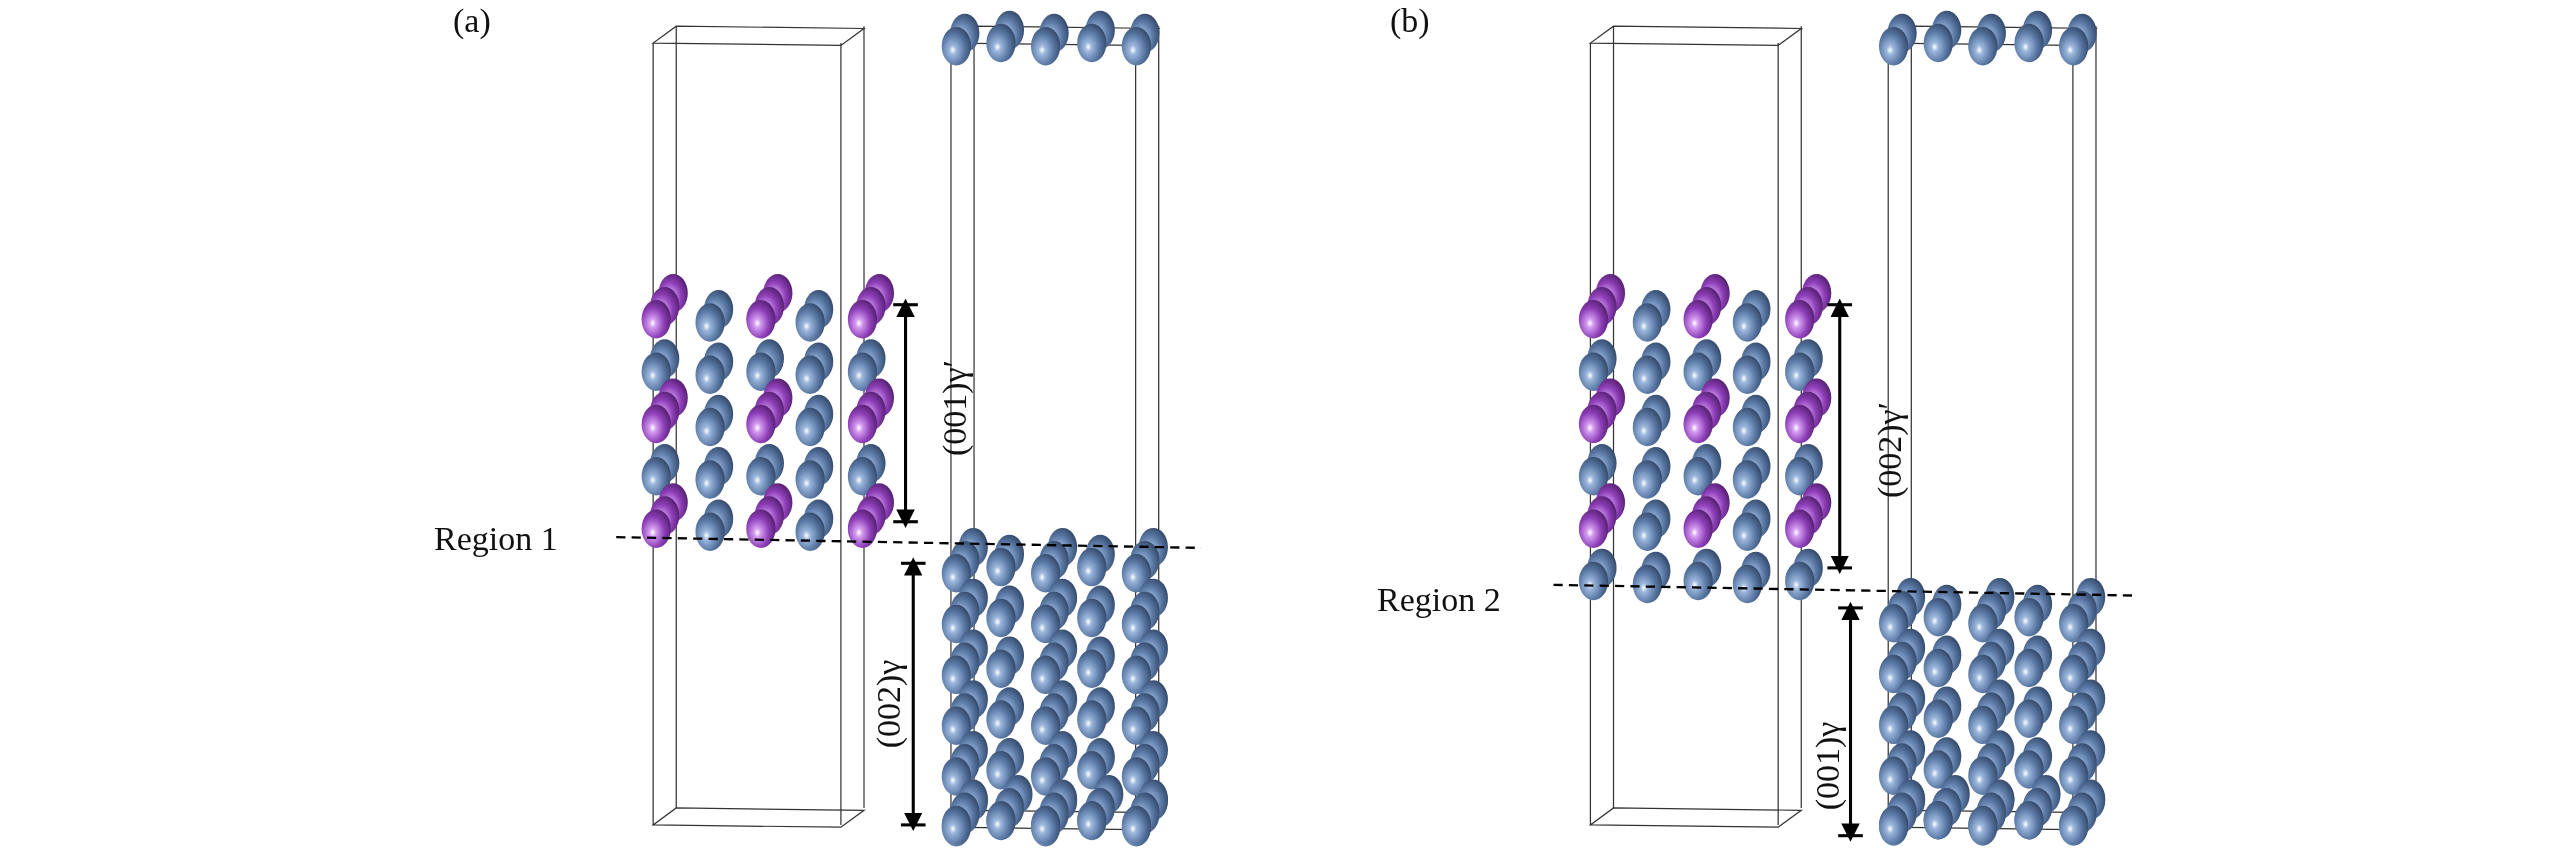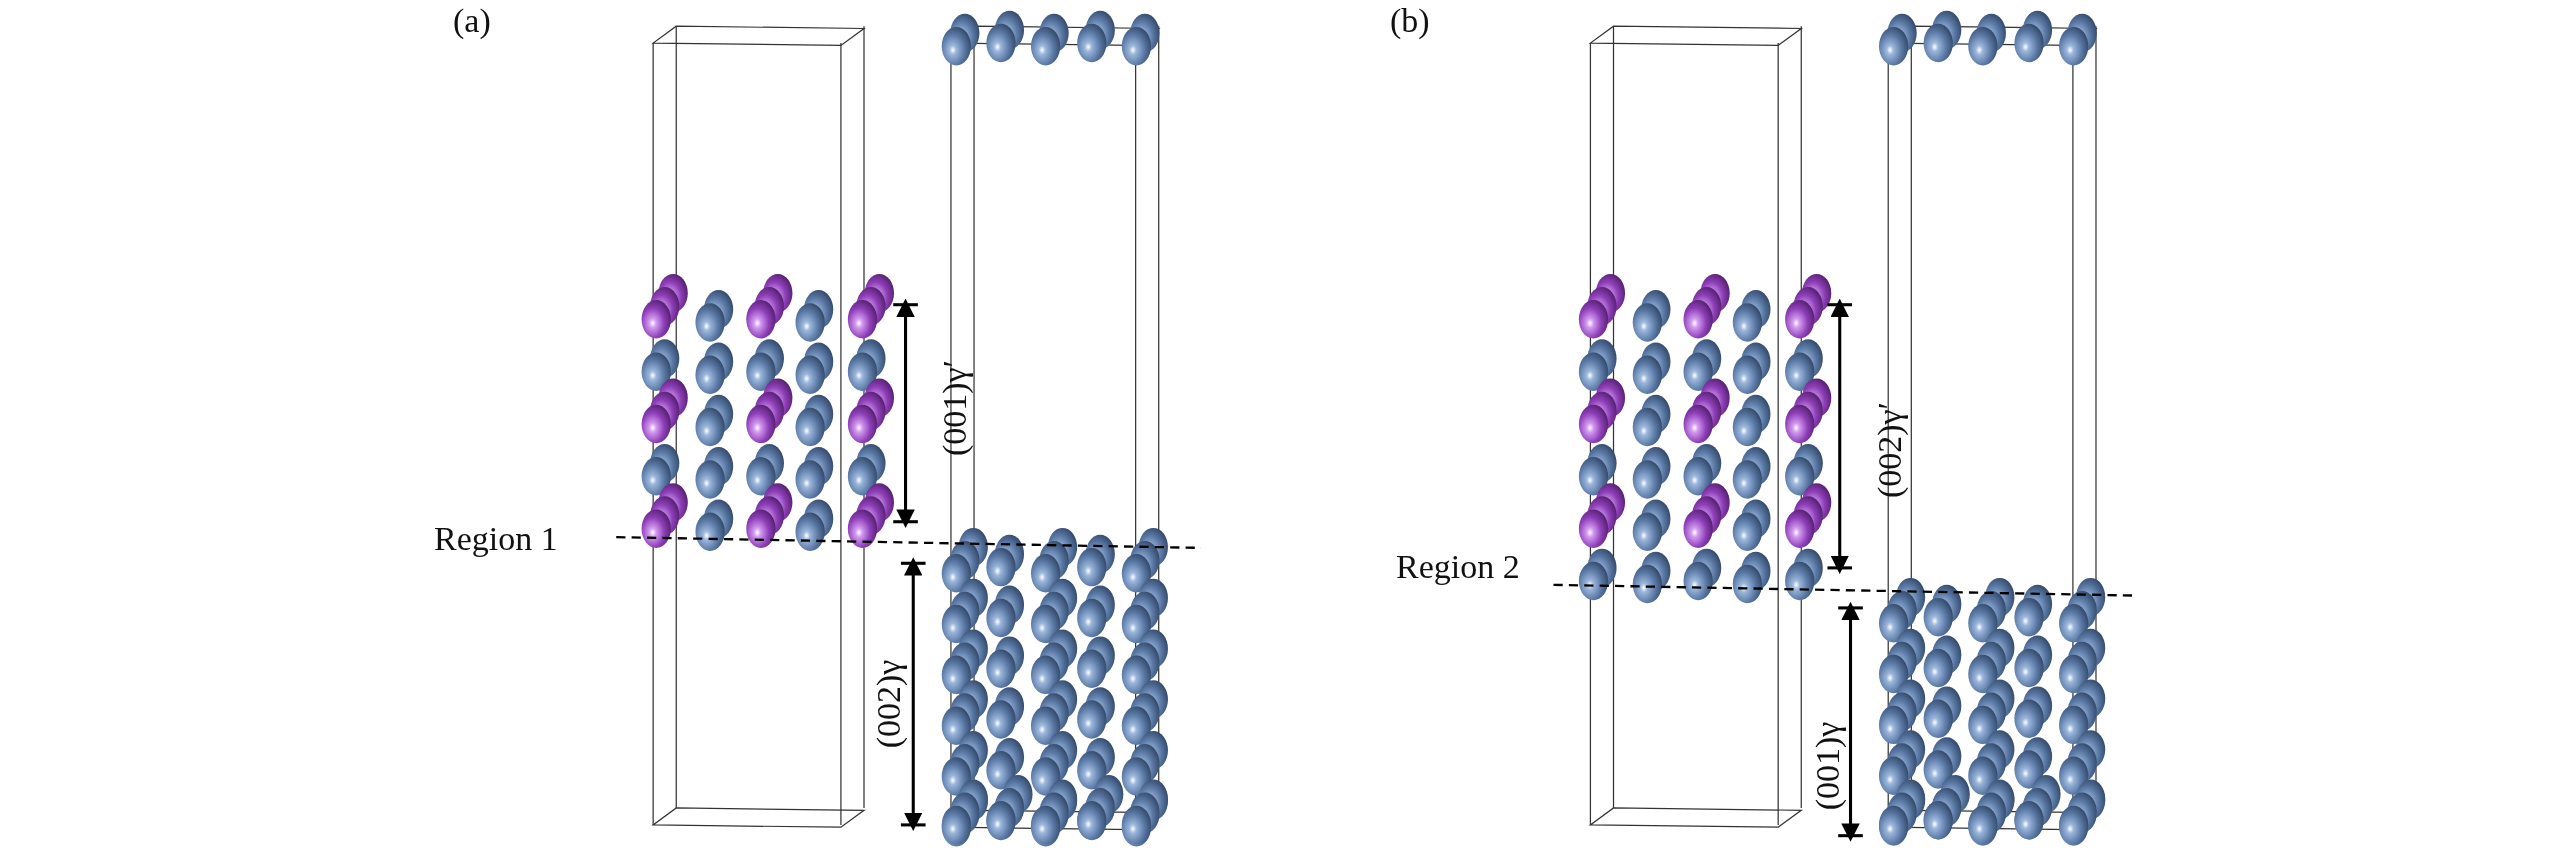--- a/index.html
+++ b/index.html
@@ -390,19 +390,19 @@
       <line x1="2374" y1="738" x2="2406" y2="738" stroke="#000" stroke-width="4"></line>
       <line x1="2404" y1="794" x2="2404" y2="1082" stroke="#000" stroke-width="4" marker-start="url(#arr)" marker-end="url(#arr)"></line>
       <line x1="2388" y1="790" x2="2420" y2="790" stroke="#000" stroke-width="4"></line>
       <line x1="2388" y1="1086" x2="2420" y2="1086" stroke="#000" stroke-width="4"></line>
     </g>
 </svg>
 
 <div class="lbl" style="left:453px;top:1.5px;">(a)</div>
 <div class="lbl" style="left:1390px;top:1.5px;">(b)</div>
 <div class="lbl" style="left:434px;top:520px;">Region 1</div>
-<div class="lbl" style="left:1377px;top:548px;margin-left:19px;">Region 2</div>
+<div class="lbl" style="left:1377px;top:581px;">Region 2</div>
 
 <div class="rot" style="left:878px;top:389px;width:154px;text-align:center;">(001)γ′</div>
 <div class="rot" style="left:812px;top:685px;width:154px;text-align:center;">(002)γ</div>
 <div class="rot" style="left:1813px;top:431px;width:154px;text-align:center;">(002)γ′</div>
 <div class="rot" style="left:1751px;top:747px;width:154px;text-align:center;">(001)γ</div>
 
 
 </body></html>

